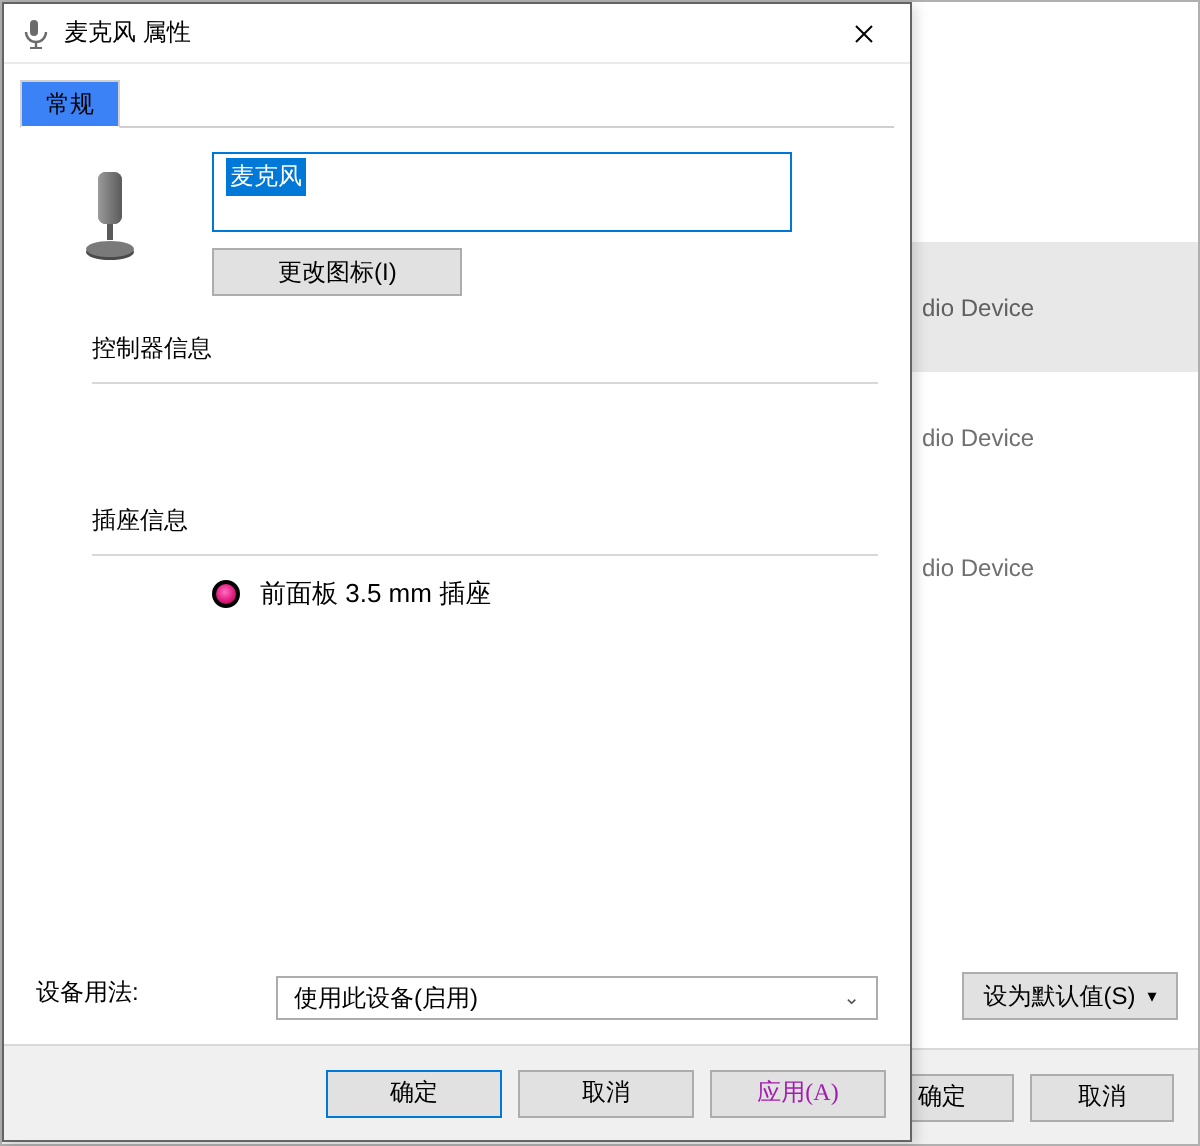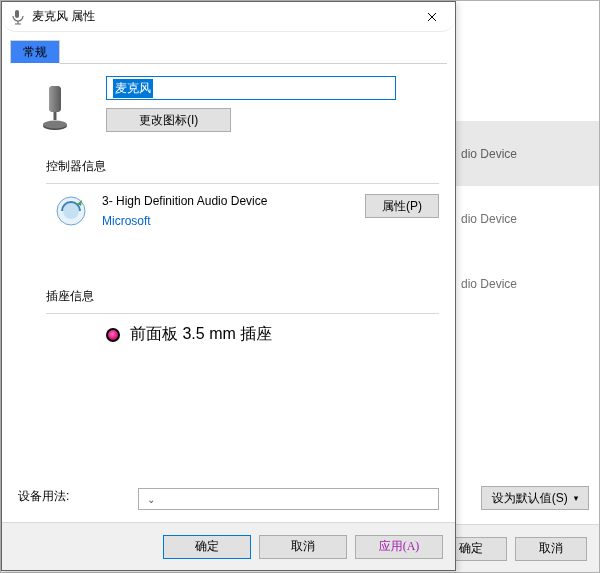--- a/index.html
+++ b/index.html
@@ -10,52 +10,52 @@
   .bg-dialog .bg-body { position: absolute; left: 460px; top: 120px; right: 12px; }
   .bg-dialog .bg-item { height: 65px; display: flex; align-items: center; color: #707070; }
   .bg-dialog .bg-item.highlight { background: #e8e8e8; color: #606060; margin-right:-12px; padding-right:12px; margin-left:-460px; padding-left:460px; }
   .bg-dialog .bg-setdefault { position: absolute; left: 480px; top: 485px; width: 108px; height: 24px; display:flex; align-items:center; justify-content:center; border:1px solid #adadad; background:#e1e1e1; font-size:12px;text-align:center; }
   .bg-dialog .bg-setdefault .arrow { margin-left:6px; font-size:9px; }
   .bg-dialog .bg-footer { position:absolute; left:0; right:0; bottom:0; height:48px; border-top:1px solid #d8d8d8; background:#f0f0f0; display:flex; justify-content:flex-end; align-items:center; padding-right:12px; gap:8px; }
   .bg-dialog .bg-footer button { width:72px; height:24px; border:1px solid #adadad; background:#e1e1e1; font-family:inherit; font-size:12px; }
 
   
   .dlg { position: absolute; left: 1px; top: 1px; width: 455px; height: 570px; background: #fff; border: 1px solid #646464; box-shadow: 2px 2px 6px rgba(0,0,0,0.15); display:flex; flex-direction:column; }
-  .titlebar { height: 30px; display:flex; align-items:center; padding-left:8px; position:relative; border-bottom:1px solid #eaeaea;border-radius:14px; }
+  .titlebar { height: 30px; display:flex; align-items:center; padding-left:8px; position:relative; border-bottom:1px solid #eaeaea; }
   .titlebar .appicon { width:16px; height:16px; margin-right:6px; display:inline-flex; align-items:center; justify-content:center; }
   .titlebar .title { font-size:12px; }
   .titlebar .close { position:absolute; right:0; top:0; width:46px; height:30px; display:flex; align-items:center; justify-content:center; }
   .titlebar .close svg { width:10px; height:10px; }
 
   .tabs { height:28px; position:relative; border-bottom:1px solid #d0d0d0; margin:4px 8px 0 8px; }
   .tab { position:absolute; left:0; top:4px; height:24px; padding:0 12px; display:flex; align-items:center; border:1px solid #d0d0d0; border-bottom:1px solid #fff; background:#3b82f6; font-size:12px; }
 
   .tab-body { flex:1; padding:12px 16px 0 16px; position:relative; }
 
   .hdr-row { display:flex; align-items:flex-start; gap:24px; margin-bottom:18px; }
   .mic-icon { width:54px; height:60px; display:flex; align-items:center; justify-content:center; margin-left:10px; margin-top:4px; }
   .hdr-fields { flex:1; }
-  .name-input { width:290px; height:24px; border:1px solid #0078d7; padding:2px 6px; font-family:inherit; font-size:12px; background:#fff; }
+  .name-input { width:290px; height:40px; border:1px solid #0078d7; padding:2px 6px; font-family:inherit; font-size:12px; background:#fff; }
   .name-input .selected { background:#0078d7; color:#fff; padding:1px 2px; display:inline-block; }
   .change-icon-btn { margin-top:8px; padding:0 32px; height:24px; border:1px solid #adadad; background:#e1e1e1; font-family:inherit; font-size:12px; }
 
   .group { margin-bottom:20px;margin-left:28px; }
   .group-title { font-size:12px; margin-bottom:8px; }
   .group-hr { border:none; border-top:1px solid #d8d8d8; margin:0 0 10px 0; }
 
   .controller-row { display:flex; align-items:flex-start; gap:14px; padding-left:8px; }
   .ctrl-icon { width:34px; height:34px; display:flex; align-items:center; justify-content:center; }
   .ctrl-text { flex:1; }
   .ctrl-name { font-size:12px; margin-bottom:6px; }
   .ctrl-mfr { font-size:12px; color:#0066cc; }
   .ctrl-props-btn { width:74px; height:24px; border:1px solid #adadad; background:#e1e1e1; font-family:inherit; font-size:12px; }
 
   .jack-row { display:flex; align-items:center; gap:10px; padding-left:60px; }
   .jack-dot { width:14px; height:14px; border-radius:50%; border:2px solid #000; background: radial-gradient(circle at 45% 40%, #ff6fbf 0%, #e11b7e 55%, #8a0a4a 100%); }
-  .jack-label { font-size:16px; }
+  .jack-label { font-size:13px; }
 
   .usage-row { position:absolute; left:16px; right:16px; bottom:12px; display:flex; align-items:flex-start; }
   .usage-label { width:120px; font-size:12px; }
   .usage-select { flex:1; height:22px; border:1px solid #adadad; background:#fff; display:flex; align-items:center; justify-content:space-between; padding:0 8px; font-size:12px; }
   .usage-select .chev { font-size:10px; color:#555; }
 
   .footer { height:48px; border-top:1px solid #d8d8d8; background:#f0f0f0; display:flex; justify-content:flex-end; align-items:center; padding-right:12px; gap:8px; }
   .footer button { width:88px; height:24px; border:1px solid #adadad; background:#e1e1e1; font-family:inherit; font-size:12px; }
   .footer button.disabled { color:#a21caf;font-family:Liberation Serif, serif; }
   .footer button.primary { border:1px solid #0078d7; }
@@ -129,51 +129,37 @@
         <div class="name-input">
           <span class="selected">麦克风</span>
         </div>
         <button class="change-icon-btn">更改图标(I)</button>
       </div>
     </div>
 
     <div class="group">
       <div class="group-title">控制器信息</div>
       <hr class="group-hr">
-      <div class="controller-row">
-        <div class="ctrl-icon">
-          <svg viewBox="0 0 34 34" width="34" height="34">
-            <circle cx="17" cy="17" r="14" fill="#e8f2fa" stroke="#6aa5d8" stroke-width="1"></circle>
-            <circle cx="17" cy="17" r="8" fill="#c6e0f3"></circle>
-            <path d="M8 17 a9 9 0 0 1 18 0" fill="none" stroke="#3b7fb5" stroke-width="2"></path>
-            <path d="M23 10 l5 -4 l-1 6 z" fill="#4aa24a"></path>
-          </svg>
-        </div>
-        <div class="ctrl-text">
-          <div class="ctrl-name">3- High Definition Audio Device</div>
-          <div class="ctrl-mfr">Microsoft</div>
-        </div>
-        <button class="ctrl-props-btn">属性(P)</button>
-      </div>
     </div>
 
     <div style="height:40px"></div>
 
     <div class="group">
       <div class="group-title">插座信息</div>
       <hr class="group-hr">
       <div class="jack-row">
         <div class="jack-dot"></div>
         <div class="jack-label">前面板 3.5 mm 插座</div>
       </div>
     </div>
 
     <div class="usage-row">
       <div class="usage-label">设备用法:</div>
       <div class="usage-select">
+        <span>使用此设备(启用)</span>
         <span class="chev">⌄</span>
       </div>
     </div>
 
   </div>
 
   <div class="footer">
     <button class="primary">确定</button>
     <button>取消</button>
     <button class="disabled">应用(A)</button>

